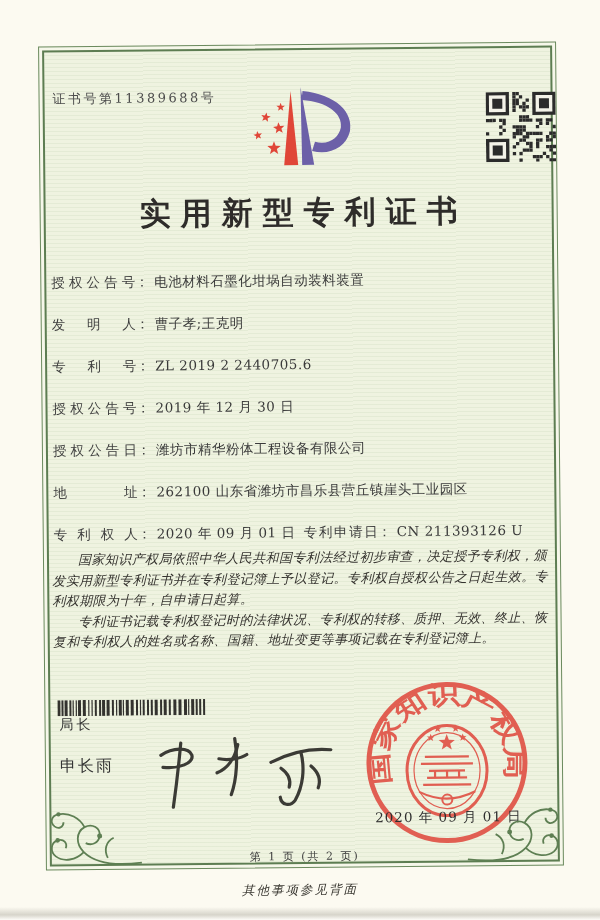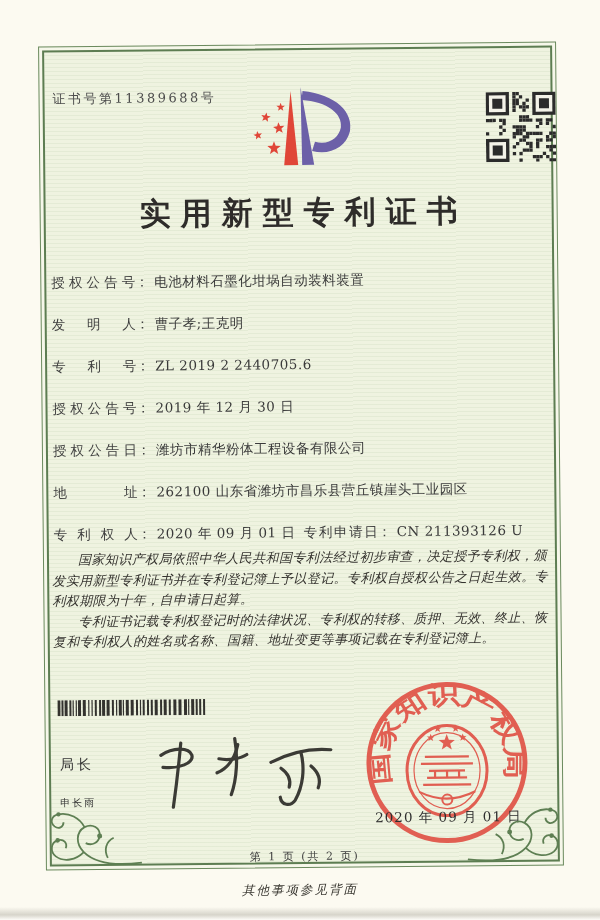--- a/index.html
+++ b/index.html
@@ -52,22 +52,22 @@
   
   .paras{
     position:absolute; left:3px; top:498px; width:505px;
     font-size:13px; line-height:20.5px; font-style:italic;
     letter-spacing:0.4px; color:#35332f;
   }
   .paras p{ margin:0; text-indent:2em; }
   
   .barcode{ position:absolute; left:7px; top:648px; width:150px; height:16px; }
   .sig-svg{ position:absolute; left:92px; top:678px; width:205px; height:92px; }
-  .director-title{ position:absolute; left:9px; top:704px; font-size:14px; letter-spacing:3px; color:#333; }
-  .director-name{ position:absolute; left:9px; top:744px; font-size:10px; letter-spacing:2px; color:#333; }
+  .director-title{ position:absolute; left:9px; top:664px; font-size:14px; letter-spacing:3px; color:#333; }
+  .director-name{ position:absolute; left:9px; top:704px; font-size:16px; letter-spacing:2px; color:#333; }
   .seal-svg{ position:absolute; left:310px; top:628px; width:172px; height:172px; }
   .seal-date{
     position:absolute; left:312px; top:760px; width:170px; text-align:center;
     font-size:13.5px; letter-spacing:1px; color:#2f2f2f;
   }
   .page-number{
     position:absolute; left:0; top:799px; width:100%; text-align:center;
     font-size:11px; letter-spacing:2px; color:#3c3c3c;
   }
   .flourish{ position:absolute; bottom:-6px; width:95px; height:64px; }

